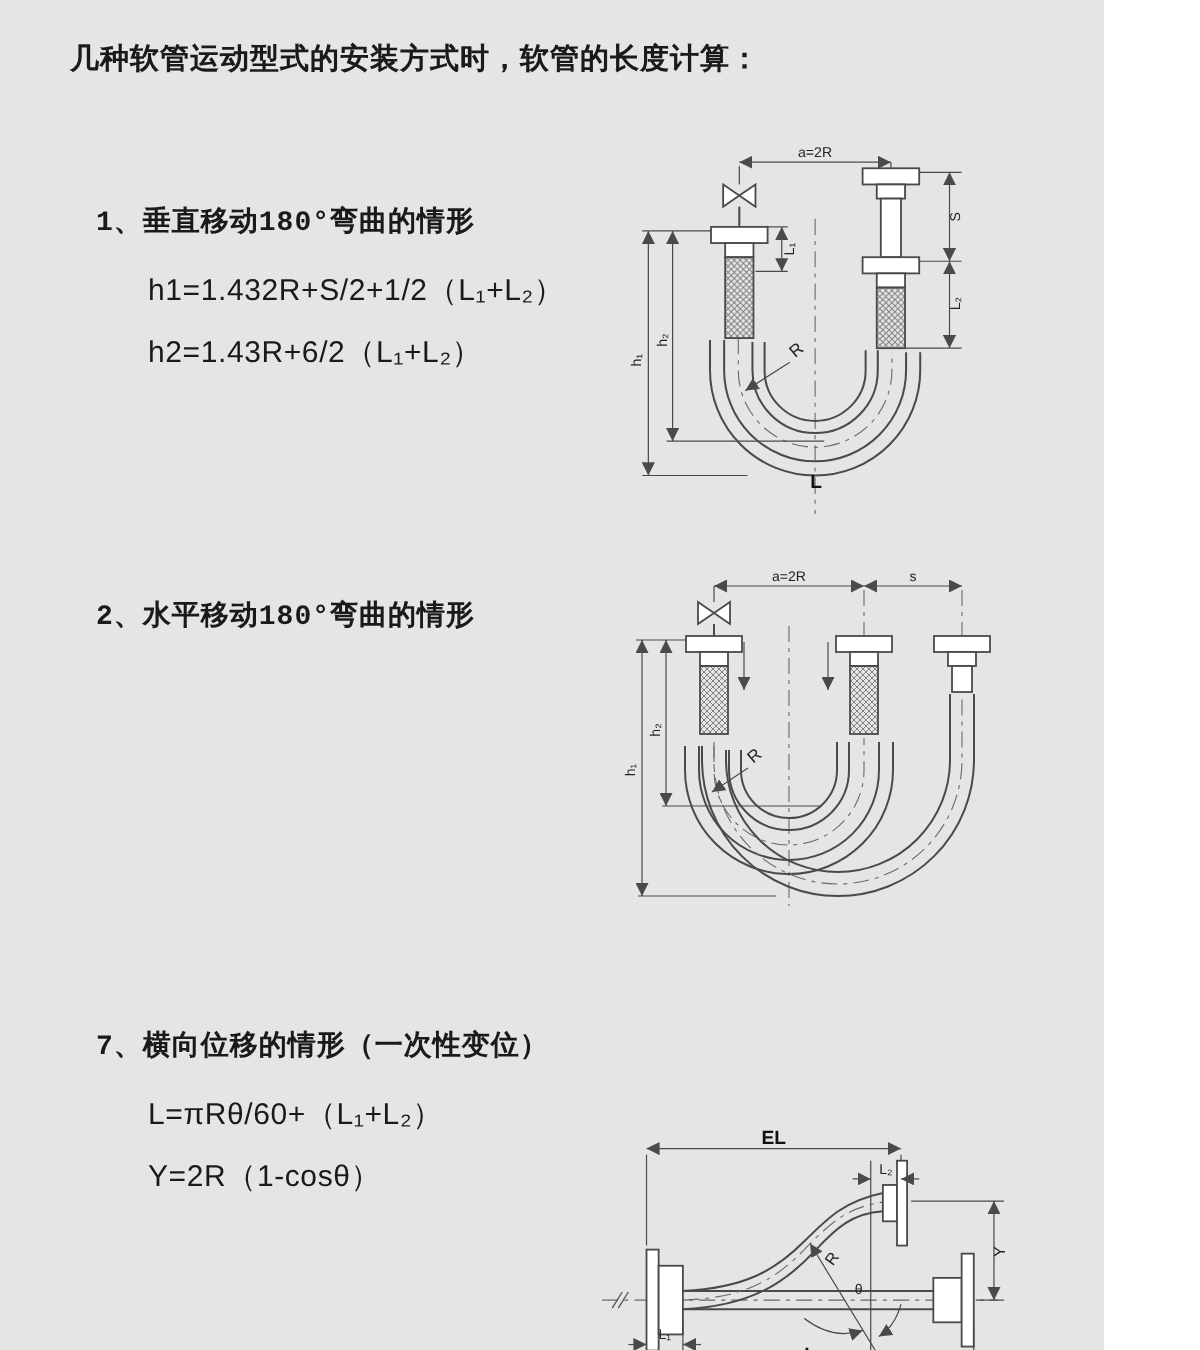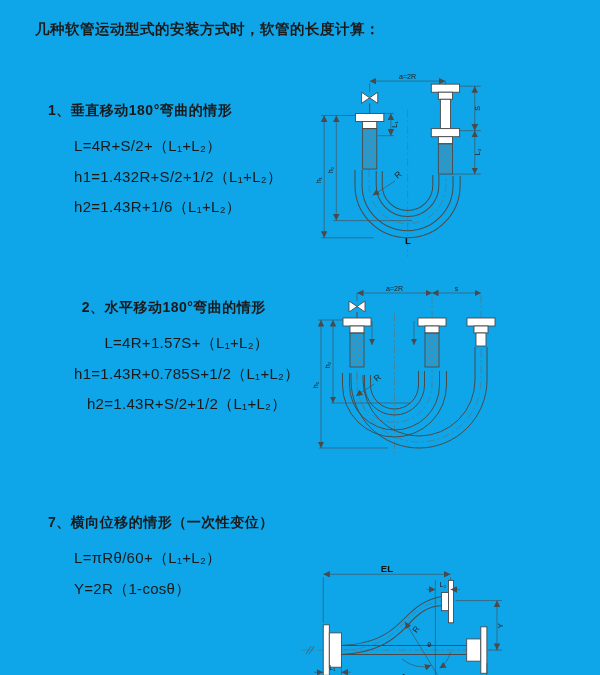--- a/index.html
+++ b/index.html
@@ -1,20 +1,20 @@
 <!DOCTYPE html>
 <html><head>
 <meta charset="utf-8">
 <style>
   html,body{margin:0;padding:0;background:#ffffff;}
-  .page{position:relative;width:600px;height:675px;background:#0ea5e9;overflow:hidden;
+  .page{position:relative;width:552px;height:675px;background:#e5e5e5;overflow:hidden;
         font-family:"Liberation Sans","DejaVu Sans",sans-serif;color:#1a1a1a;}
   .title{position:absolute;left:35px;top:20px;font-size:14.5px;font-weight:700;letter-spacing:.5px;}
   .section{position:absolute;left:48px;}
-  .sec-heading{font-size:14px;font-weight:700;letter-spacing:.5px;}
+  .sec-heading{font-size:14px;font-weight:700;letter-spacing:.5px;font-family:Liberation Mono, monospace;}
   .formulas{margin-top:11px;padding-left:26px;}
   .formula{font-size:15px;line-height:30.5px;letter-spacing:.3px;white-space:nowrap;}
   .diagram{position:absolute;}
   
   svg .ln{stroke:#4a4a4a;stroke-width:1;fill:none;}
   svg .th{stroke:#4a4a4a;stroke-width:.6;fill:none;}
   svg .cl{stroke:#6a6a6a;stroke-width:.55;fill:none;stroke-dasharray:8 3 2 3;}
   svg .fit{fill:#ffffff;stroke:#4a4a4a;stroke-width:.9;}
   svg .braid{fill:url(#braid);stroke:#4a4a4a;stroke-width:.9;}
   svg .dim{marker-start:url(#ah);marker-end:url(#ah);}
@@ -36,23 +36,22 @@
         <path d="M0,0 L10,5 L0,10 z" fill="#4a4a4a"></path>
       </marker>
     </defs>
   </svg>
 
   <div class="title">几种软管运动型式的安装方式时，软管的长度计算：</div>
 
   <div class="section" style="top:102px;">
     <div class="sec-heading">1、垂直移动180°弯曲的情形</div>
     <div class="formulas">
-      <div class="formula">L=4R+S/2+（L₁+L₂）</div>
       <div class="formula">h1=1.432R+S/2+1/2（L₁+L₂）</div>
-      <div class="formula">h2=1.43R+1/6（L₁+L₂）</div>
+      <div class="formula">h2=1.43R+6/2（L₁+L₂）</div>
     </div>
   </div>
 
   <div class="diagram" style="left:311px;top:71px;">
     <svg width="278" height="190" viewBox="0 0 275 188">
 
       <line class="cl" x1="95.5" y1="38" x2="95.5" y2="184"></line>
 
       <g>
         <path class="ln" d="M43.5,98 L43.5,113 A52,52 0 0 0 147.5,113 L147.5,104"></path>
@@ -112,25 +111,20 @@
 
       <line class="th are" x1="83" y1="109" x2="61" y2="123"></line>
       <text class="t" style="font-size:8.5px" text-anchor="middle" transform="translate(88 105) rotate(-40)">R</text>
 
       <text class="tb" x="96" y="171" text-anchor="middle">L</text>
     </svg>
   </div>
 
   <div class="section" style="top:299px;text-align:center;">
     <div class="sec-heading">2、水平移动180°弯曲的情形</div>
-    <div class="formulas">
-      <div class="formula">L=4R+1.57S+（L₁+L₂）</div>
-      <div class="formula">h1=1.43R+0.785S+1/2（L₁+L₂）</div>
-      <div class="formula">h2=1.43R+S/2+1/2（L₁+L₂）</div>
-    </div>
   </div>
 
   <div class="diagram" style="left:310px;top:284px;">
     <svg width="290" height="176" viewBox="0 0 290 174">
       <line class="cl" x1="84.5" y1="28" x2="84.5" y2="168"></line>
       <line class="cl" x1="122" y1="10" x2="122" y2="33"></line>
       <line class="cl" x1="171" y1="10" x2="171" y2="33"></line>
 
       <g>
         <path class="ln" d="M32.5,88 L32.5,100 A52,52 0 0 0 136.5,100 L136.5,86"></path>

